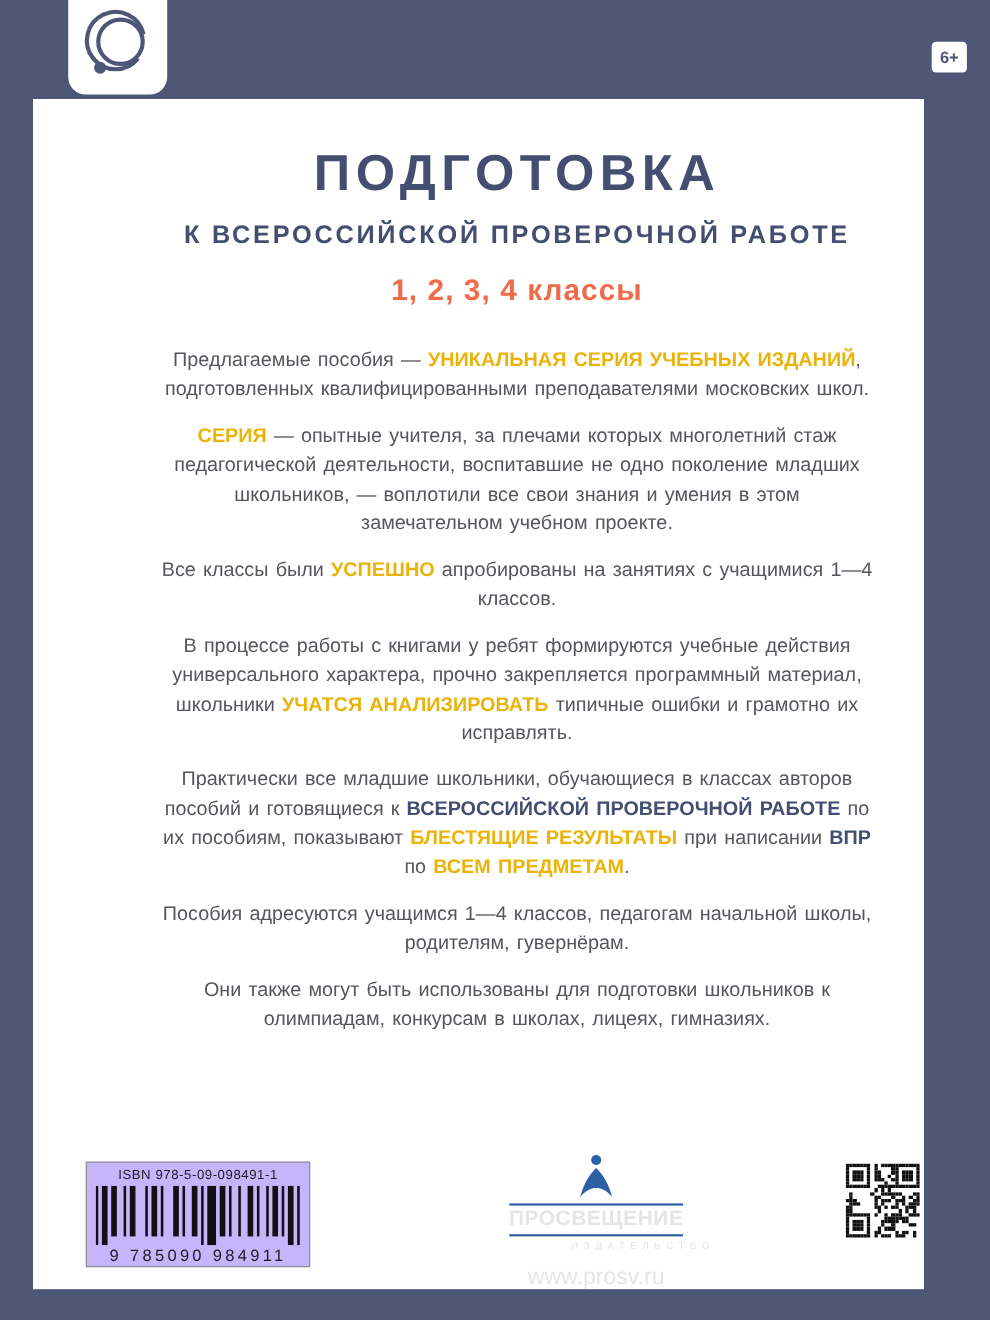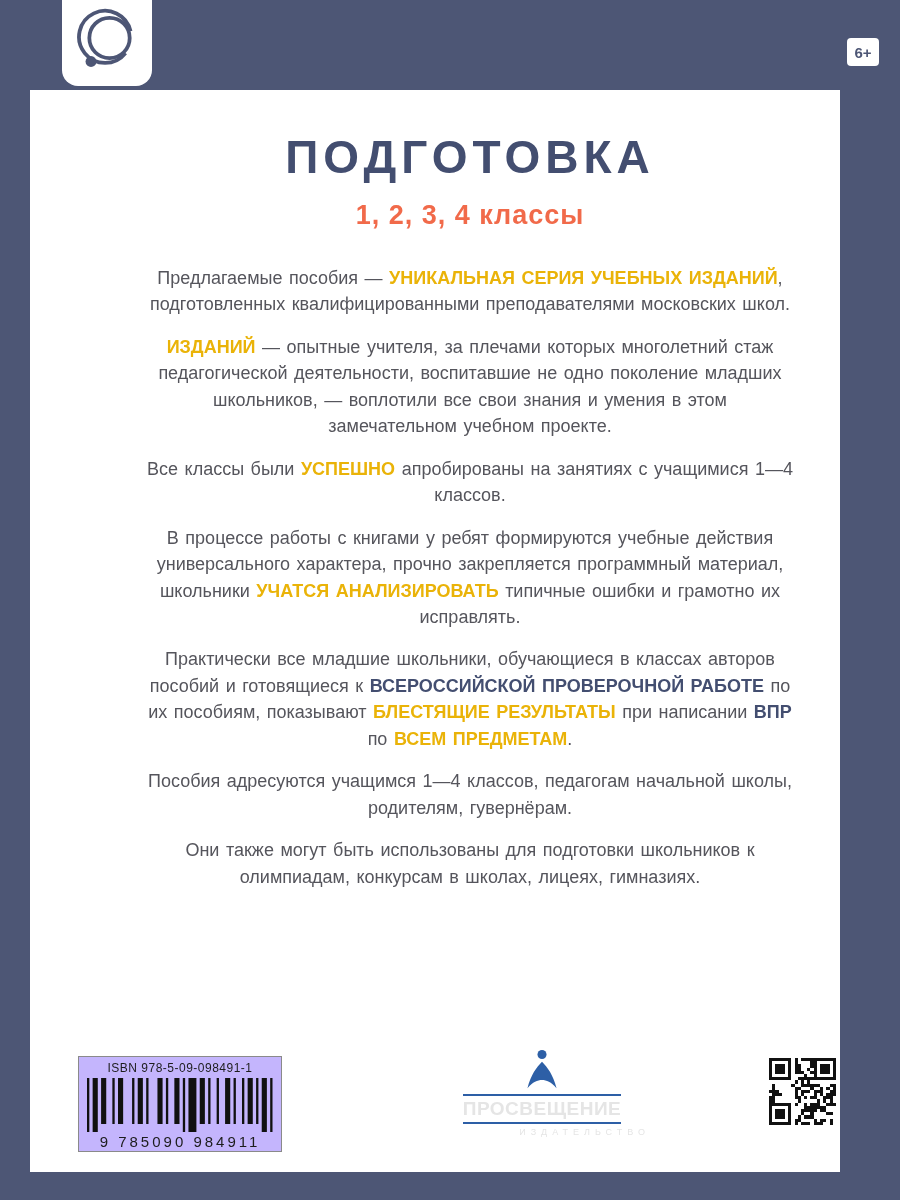--- a/index.html
+++ b/index.html
@@ -103,24 +103,25 @@
       <path d="M 66 56 A 31 31 0 1 1 72 30" fill="none" stroke="#4d5675" stroke-width="4.5"></path>
       <circle cx="25" cy="66" r="6.5" fill="#4d5675"></circle>
     </svg>
   </div>
   <div class="age-badge">6+</div>
 
   <div class="content"></div>
 
   <div class="text-col">
     <h1 class="title">ПОДГОТОВКА</h1>
+    <div class="subtitle">К ВСЕРОССИЙСКОЙ ПРОВЕРОЧНОЙ РАБОТЕ</div>
     <div class="grades">1, 2, 3, 4 классы</div>
     <div>
         <p class="para"><span class="seg-normal">Предлагаемые пособия — </span><span class="seg-orange">УНИКАЛЬНАЯ СЕРИЯ УЧЕБНЫХ ИЗДАНИЙ</span><span class="seg-normal">, подготовленных квалифицированными преподавателями московских школ.</span></p>
-        <p class="para"><span class="seg-orange">ИЗДАНИЙ</span><span class="seg-normal"> — опытные учителя, за плечами которых многолетний стаж педагогической деятельности, воспитавшие не одно поколение младших школьников, — воплотили все свои знания и умения в этом замечательном учебном проекте.</span></p>
+        <p class="para"><span class="seg-orange">СЕРИЯ</span><span class="seg-normal"> — опытные учителя, за плечами которых многолетний стаж педагогической деятельности, воспитавшие не одно поколение младших школьников, — воплотили все свои знания и умения в этом замечательном учебном проекте.</span></p>
         <p class="para"><span class="seg-normal">Все классы были </span><span class="seg-orange">УСПЕШНО</span><span class="seg-normal"> апробированы на занятиях с учащимися 1—4 классов.</span></p>
         <p class="para"><span class="seg-normal">В процессе работы с книгами у ребят формируются учебные действия универсального характера, прочно закрепляется программный материал, школьники </span><span class="seg-orange">УЧАТСЯ АНАЛИЗИРОВАТЬ</span><span class="seg-normal"> типичные ошибки и грамотно их исправлять.</span></p>
         <p class="para"><span class="seg-normal">Практически все младшие школьники, обучающиеся в классах авторов пособий и готовящиеся к </span><span class="seg-dark">ВСЕРОССИЙСКОЙ ПРОВЕРОЧНОЙ РАБОТЕ</span><span class="seg-normal"> по их пособиям, показывают </span><span class="seg-orange">БЛЕСТЯЩИЕ РЕЗУЛЬТАТЫ</span><span class="seg-normal"> при написании </span><span class="seg-dark">ВПР</span><span class="seg-normal"> по </span><span class="seg-orange">ВСЕМ ПРЕДМЕТАМ</span><span class="seg-normal">.</span></p>
         <p class="para"><span class="seg-normal">Пособия адресуются учащимся 1—4 классов, педагогам начальной школы, родителям, гувернёрам.</span></p>
         <p class="para"><span class="seg-normal">Они также могут быть использованы для подготовки школьников к олимпиадам, конкурсам в школах, лицеях, гимназиях.</span></p>
       </div>
   </div>
 
 
   <div class="barcode">
@@ -155,20 +156,21 @@
 
   <div class="publisher">
     <svg class="emblem" width="40" height="44" viewBox="0 0 44 48">
       <circle cx="22" cy="7" r="5" fill="#2d5fa6"></circle>
       <path d="M6 44 C10 29 16 21 22 15 C28 21 34 29 38 44 C32 37 27 35 22 35 C17 35 12 37 6 44 Z" fill="#2d5fa6"></path>
     </svg>
     <div>
       <span class="name">ПРОСВЕЩЕНИЕ</span>
     </div>
     <div class="sub">ИЗДАТЕЛЬСТВО</div>
+    <div class="url">www.prosv.ru</div>
   </div>
 
   <div class="qr">
       <div class="m"></div>
       <div class="m"></div>
       <div class="m"></div>
       <div class="m"></div>
       <div class="m"></div>
       <div class="m"></div>
       <div class="m"></div>

